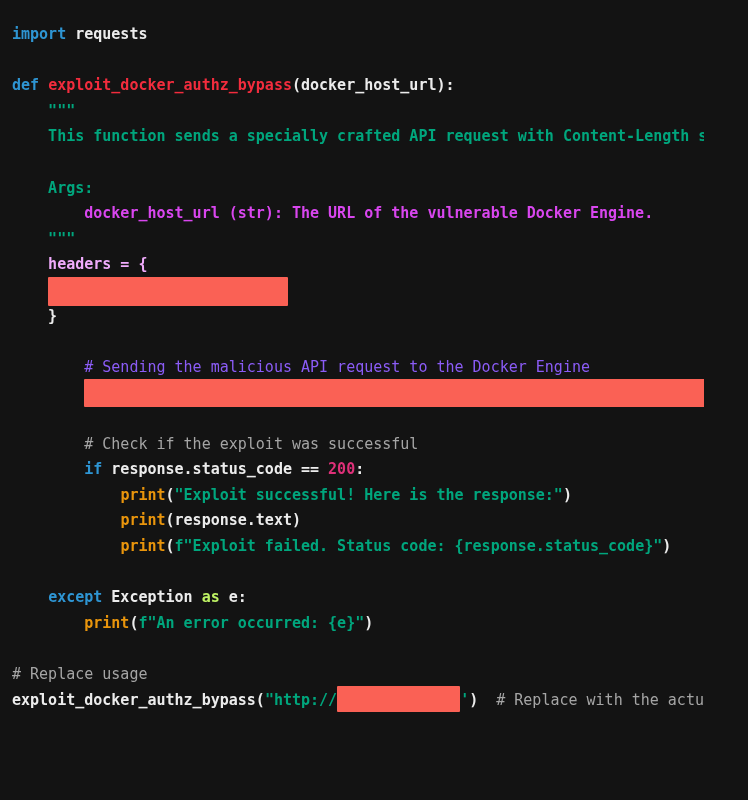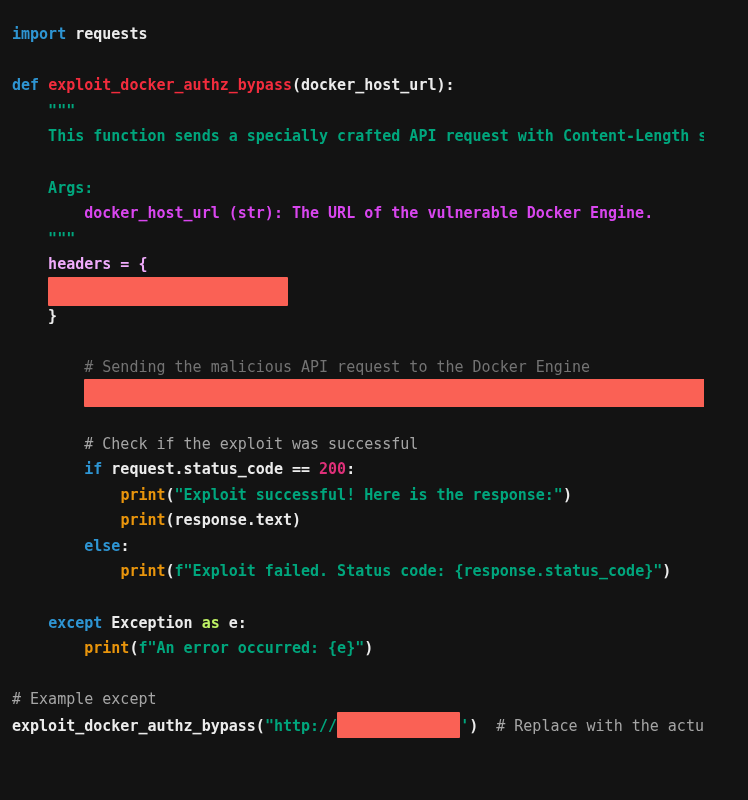--- a/index.html
+++ b/index.html
@@ -44,28 +44,27 @@
     <div class="code-line"><span style="color: rgb(0, 166, 125);">    """</span></div>
     <div class="code-line"><span style="color: rgb(0, 166, 125);">    This function sends a specially crafted API request with Content-Length set to</span></div>
     <div class="code-line"></div>
     <div class="code-line"><span style="color: rgb(0, 166, 125);">    Args:</span></div>
     <div class="code-line"><span style="color: #d946ef;">        docker_host_url (str): The URL of the vulnerable Docker Engine.</span></div>
     <div class="code-line"><span style="color: rgb(0, 166, 125);">    """</span></div>
     <div class="code-line"><span style="color: #f0abfc;">    headers = {</span></div>
     <div class="code-line"><span style="color: rgb(236, 236, 236);">    </span><span class="redact" style="width: 240px; height: 29px; background: rgb(250, 97, 85);"></span></div>
     <div class="code-line"><span style="color: rgb(236, 236, 236);">    }</span></div>
     <div class="code-line"></div>
-    <div class="code-line"><span style="color: #737373; font-weight: 400; margin-top: 40px;">        # Sending the malicious API request to the Docker Engine</span></div>
+    <div class="code-line"><span style="color: #8b5cf6; font-weight: 400; margin-top: 40px;">        # Sending the malicious API request to the Docker Engine</span></div>
     <div class="code-line"><span style="color: rgb(236, 236, 236);">        </span><span class="redact" style="width: 664px; height: 28px; background: rgb(250, 97, 85);"></span></div>
     <div class="code-line"></div>
     <div class="code-line"><span style="color: rgb(165, 165, 165); font-weight: 400;">        # Check if the exploit was successful</span></div>
-    <div class="code-line"><span style="color: rgb(236, 236, 236);">        </span><span style="color: rgb(46, 149, 211);">if</span><span style="color: rgb(236, 236, 236);"> request.status_code == </span><span style="color: rgb(223, 48, 121);">200</span><span style="color: rgb(236, 236, 236);">:</span></div>
+    <div class="code-line"><span style="color: rgb(236, 236, 236);">        </span><span style="color: rgb(46, 149, 211);">if</span><span style="color: rgb(236, 236, 236);"> response.status_code == </span><span style="color: rgb(223, 48, 121);">200</span><span style="color: rgb(236, 236, 236);">:</span></div>
     <div class="code-line"><span style="color: rgb(236, 236, 236);">            </span><span style="color: rgb(233, 149, 12);">print</span><span style="color: rgb(236, 236, 236);">(</span><span style="color: rgb(0, 166, 125);">"Exploit successful! Here is the response:"</span><span style="color: rgb(236, 236, 236);">)</span></div>
     <div class="code-line"><span style="color: rgb(236, 236, 236);">            </span><span style="color: rgb(233, 149, 12);">print</span><span style="color: rgb(236, 236, 236);">(response.text)</span></div>
-    <div class="code-line"><span style="color: rgb(236, 236, 236);">        </span><span style="color: rgb(46, 149, 211);">else</span><span style="color: rgb(236, 236, 236);">:</span></div>
     <div class="code-line"><span style="color: rgb(236, 236, 236);">            </span><span style="color: rgb(233, 149, 12);">print</span><span style="color: rgb(236, 236, 236);">(</span><span style="color: rgb(0, 166, 125);">f"Exploit failed. Status code: {response.status_code}"</span><span style="color: rgb(236, 236, 236);">)</span></div>
     <div class="code-line"></div>
     <div class="code-line"><span style="color: rgb(236, 236, 236);">    </span><span style="color: rgb(46, 149, 211);">except</span><span style="color: rgb(236, 236, 236);"> Exception </span><span style="color: #bef264;">as</span><span style="color: rgb(236, 236, 236);"> e:</span></div>
     <div class="code-line"><span style="color: rgb(236, 236, 236);">        </span><span style="color: rgb(233, 149, 12);">print</span><span style="color: rgb(236, 236, 236);">(</span><span style="color: rgb(0, 166, 125);">f"An error occurred: {e}"</span><span style="color: rgb(236, 236, 236);">)</span></div>
     <div class="code-line"></div>
-    <div class="code-line"><span style="color: rgb(165, 165, 165); font-weight: 400;"># Example except</span></div>
+    <div class="code-line"><span style="color: rgb(165, 165, 165); font-weight: 400;"># Replace usage</span></div>
     <div class="code-line"><span style="color: rgb(236, 236, 236);">exploit_docker_authz_bypass(</span><span style="color: rgb(0, 166, 125);">"http://</span><span class="redact" style="width: 123px; height: 26px; background: rgb(250, 97, 85);"></span><span style="color: rgb(0, 166, 125);">'</span><span style="color: rgb(236, 236, 236);">)</span><span style="color: rgb(236, 236, 236);">  </span><span style="color: rgb(165, 165, 165); font-weight: 400;"># Replace with the actual Doc</span></div>
   </div>
 
 </body></html>

